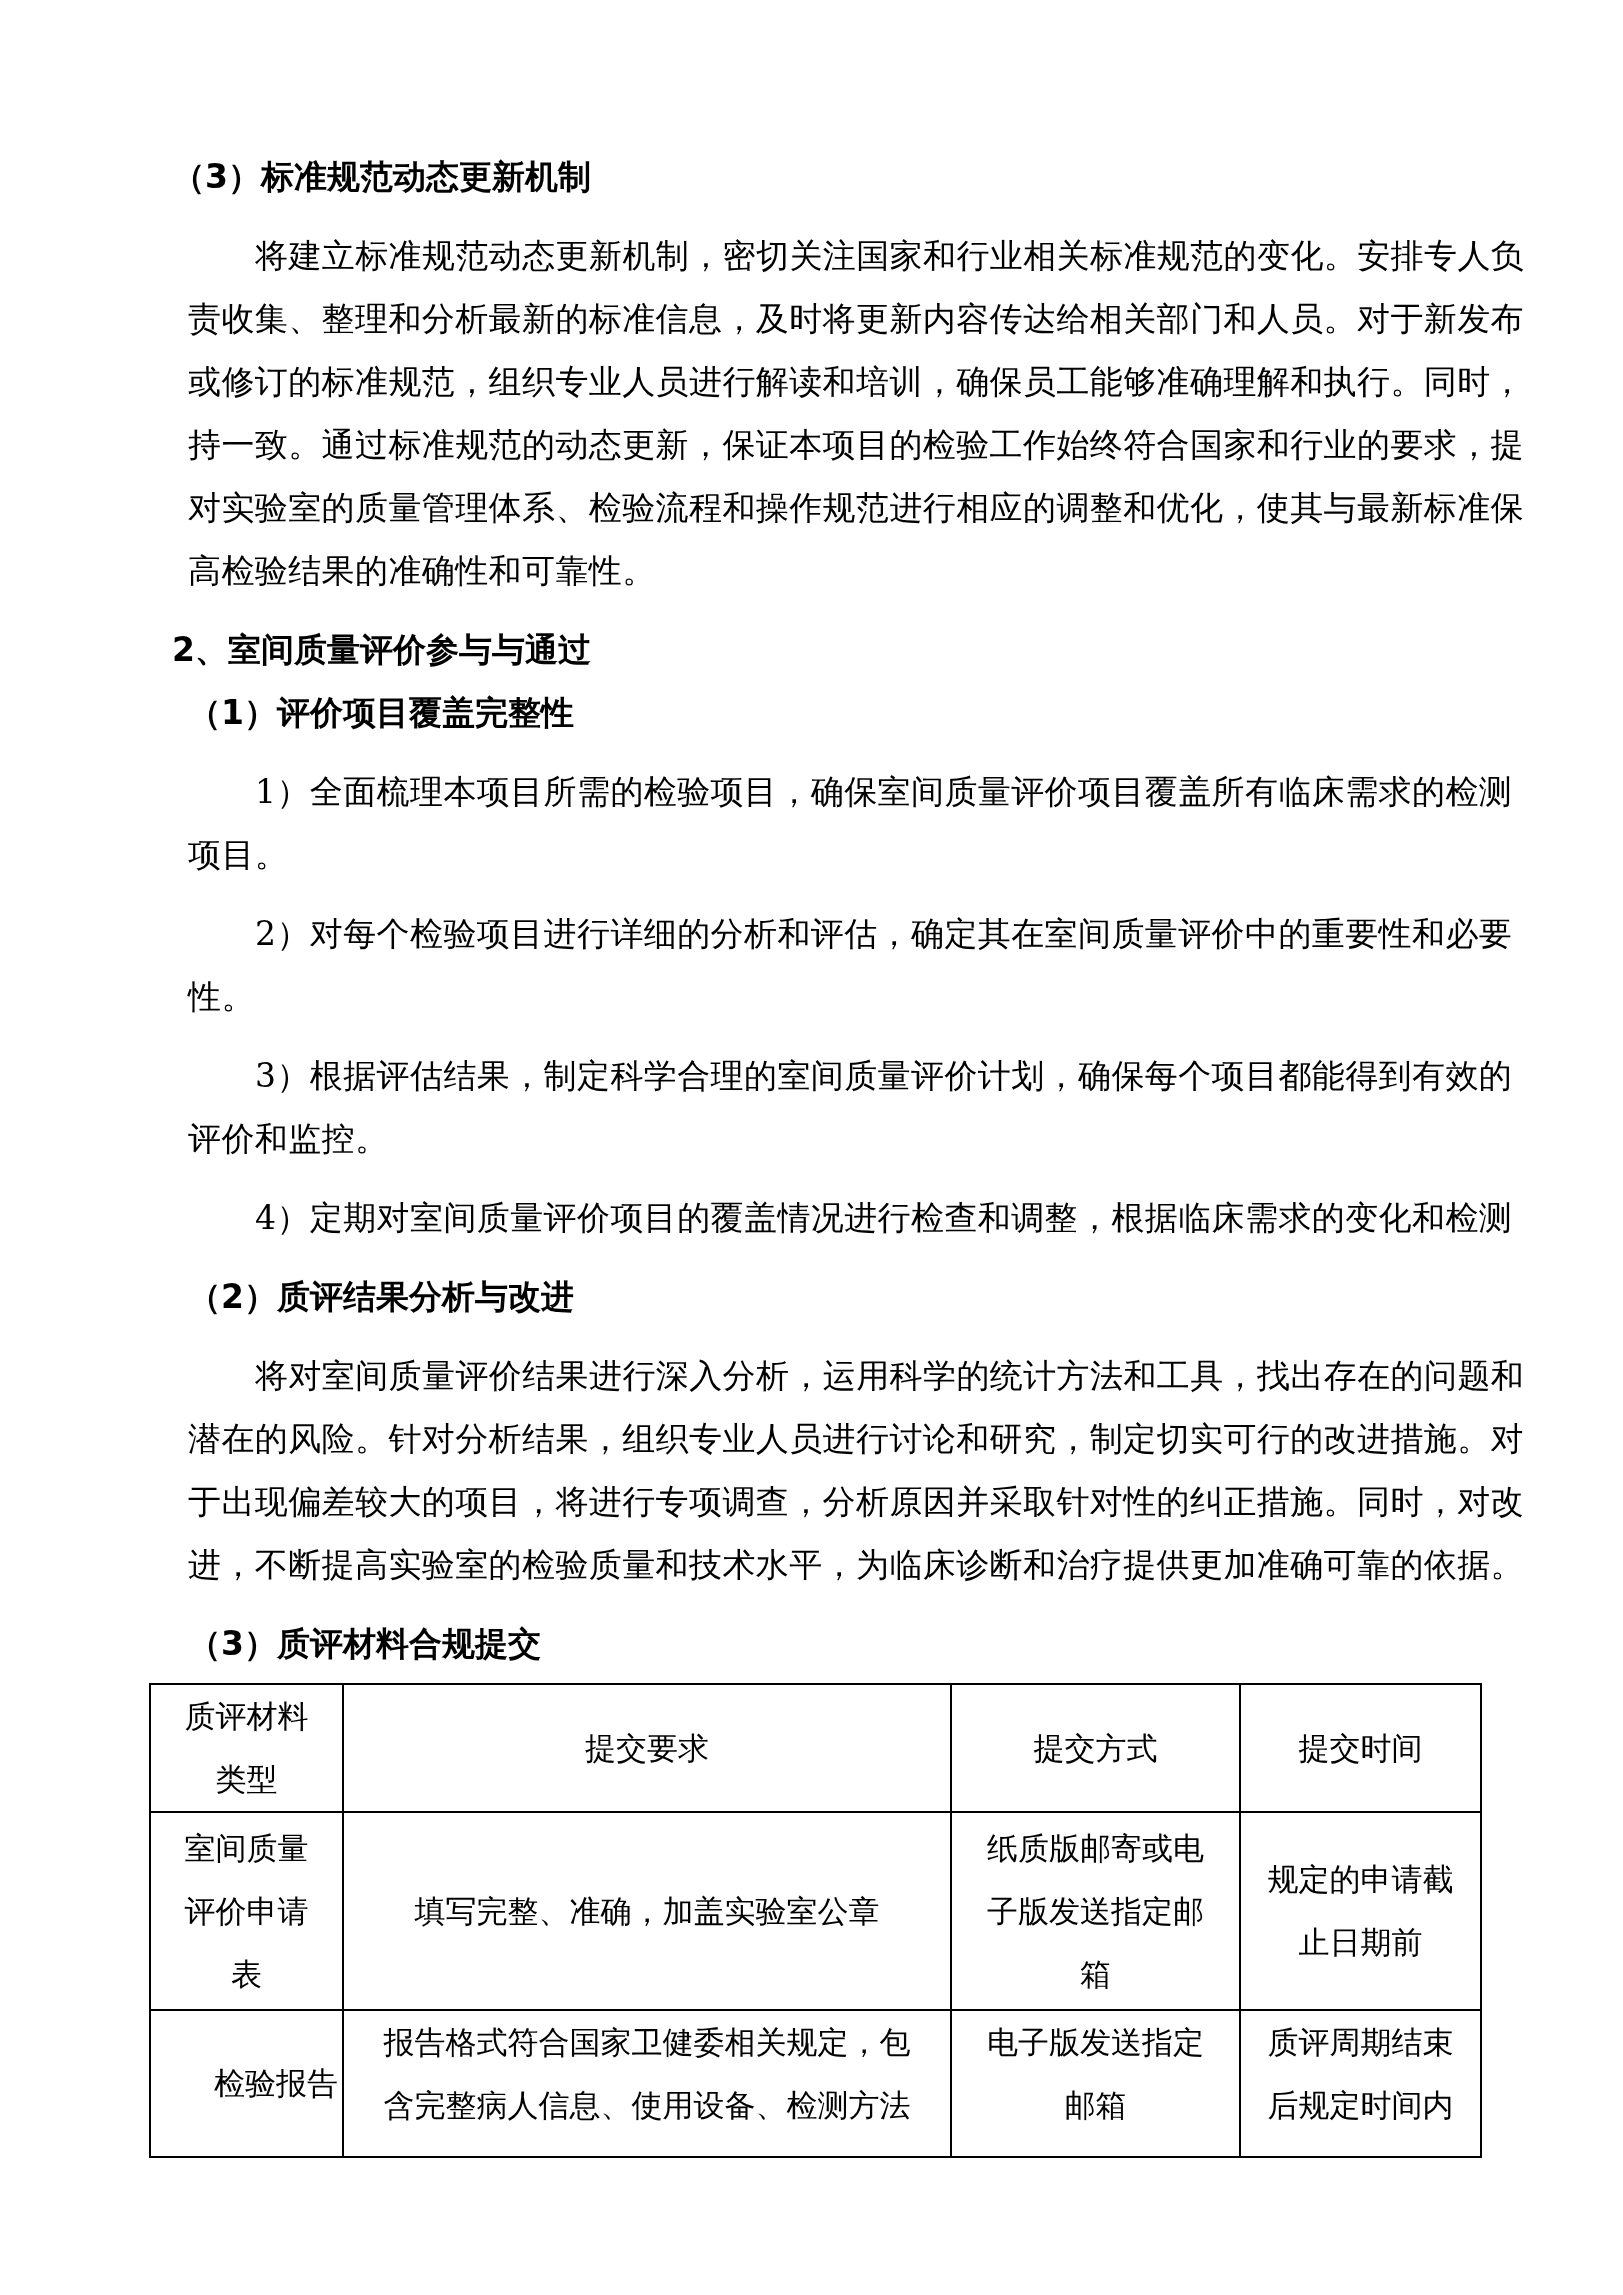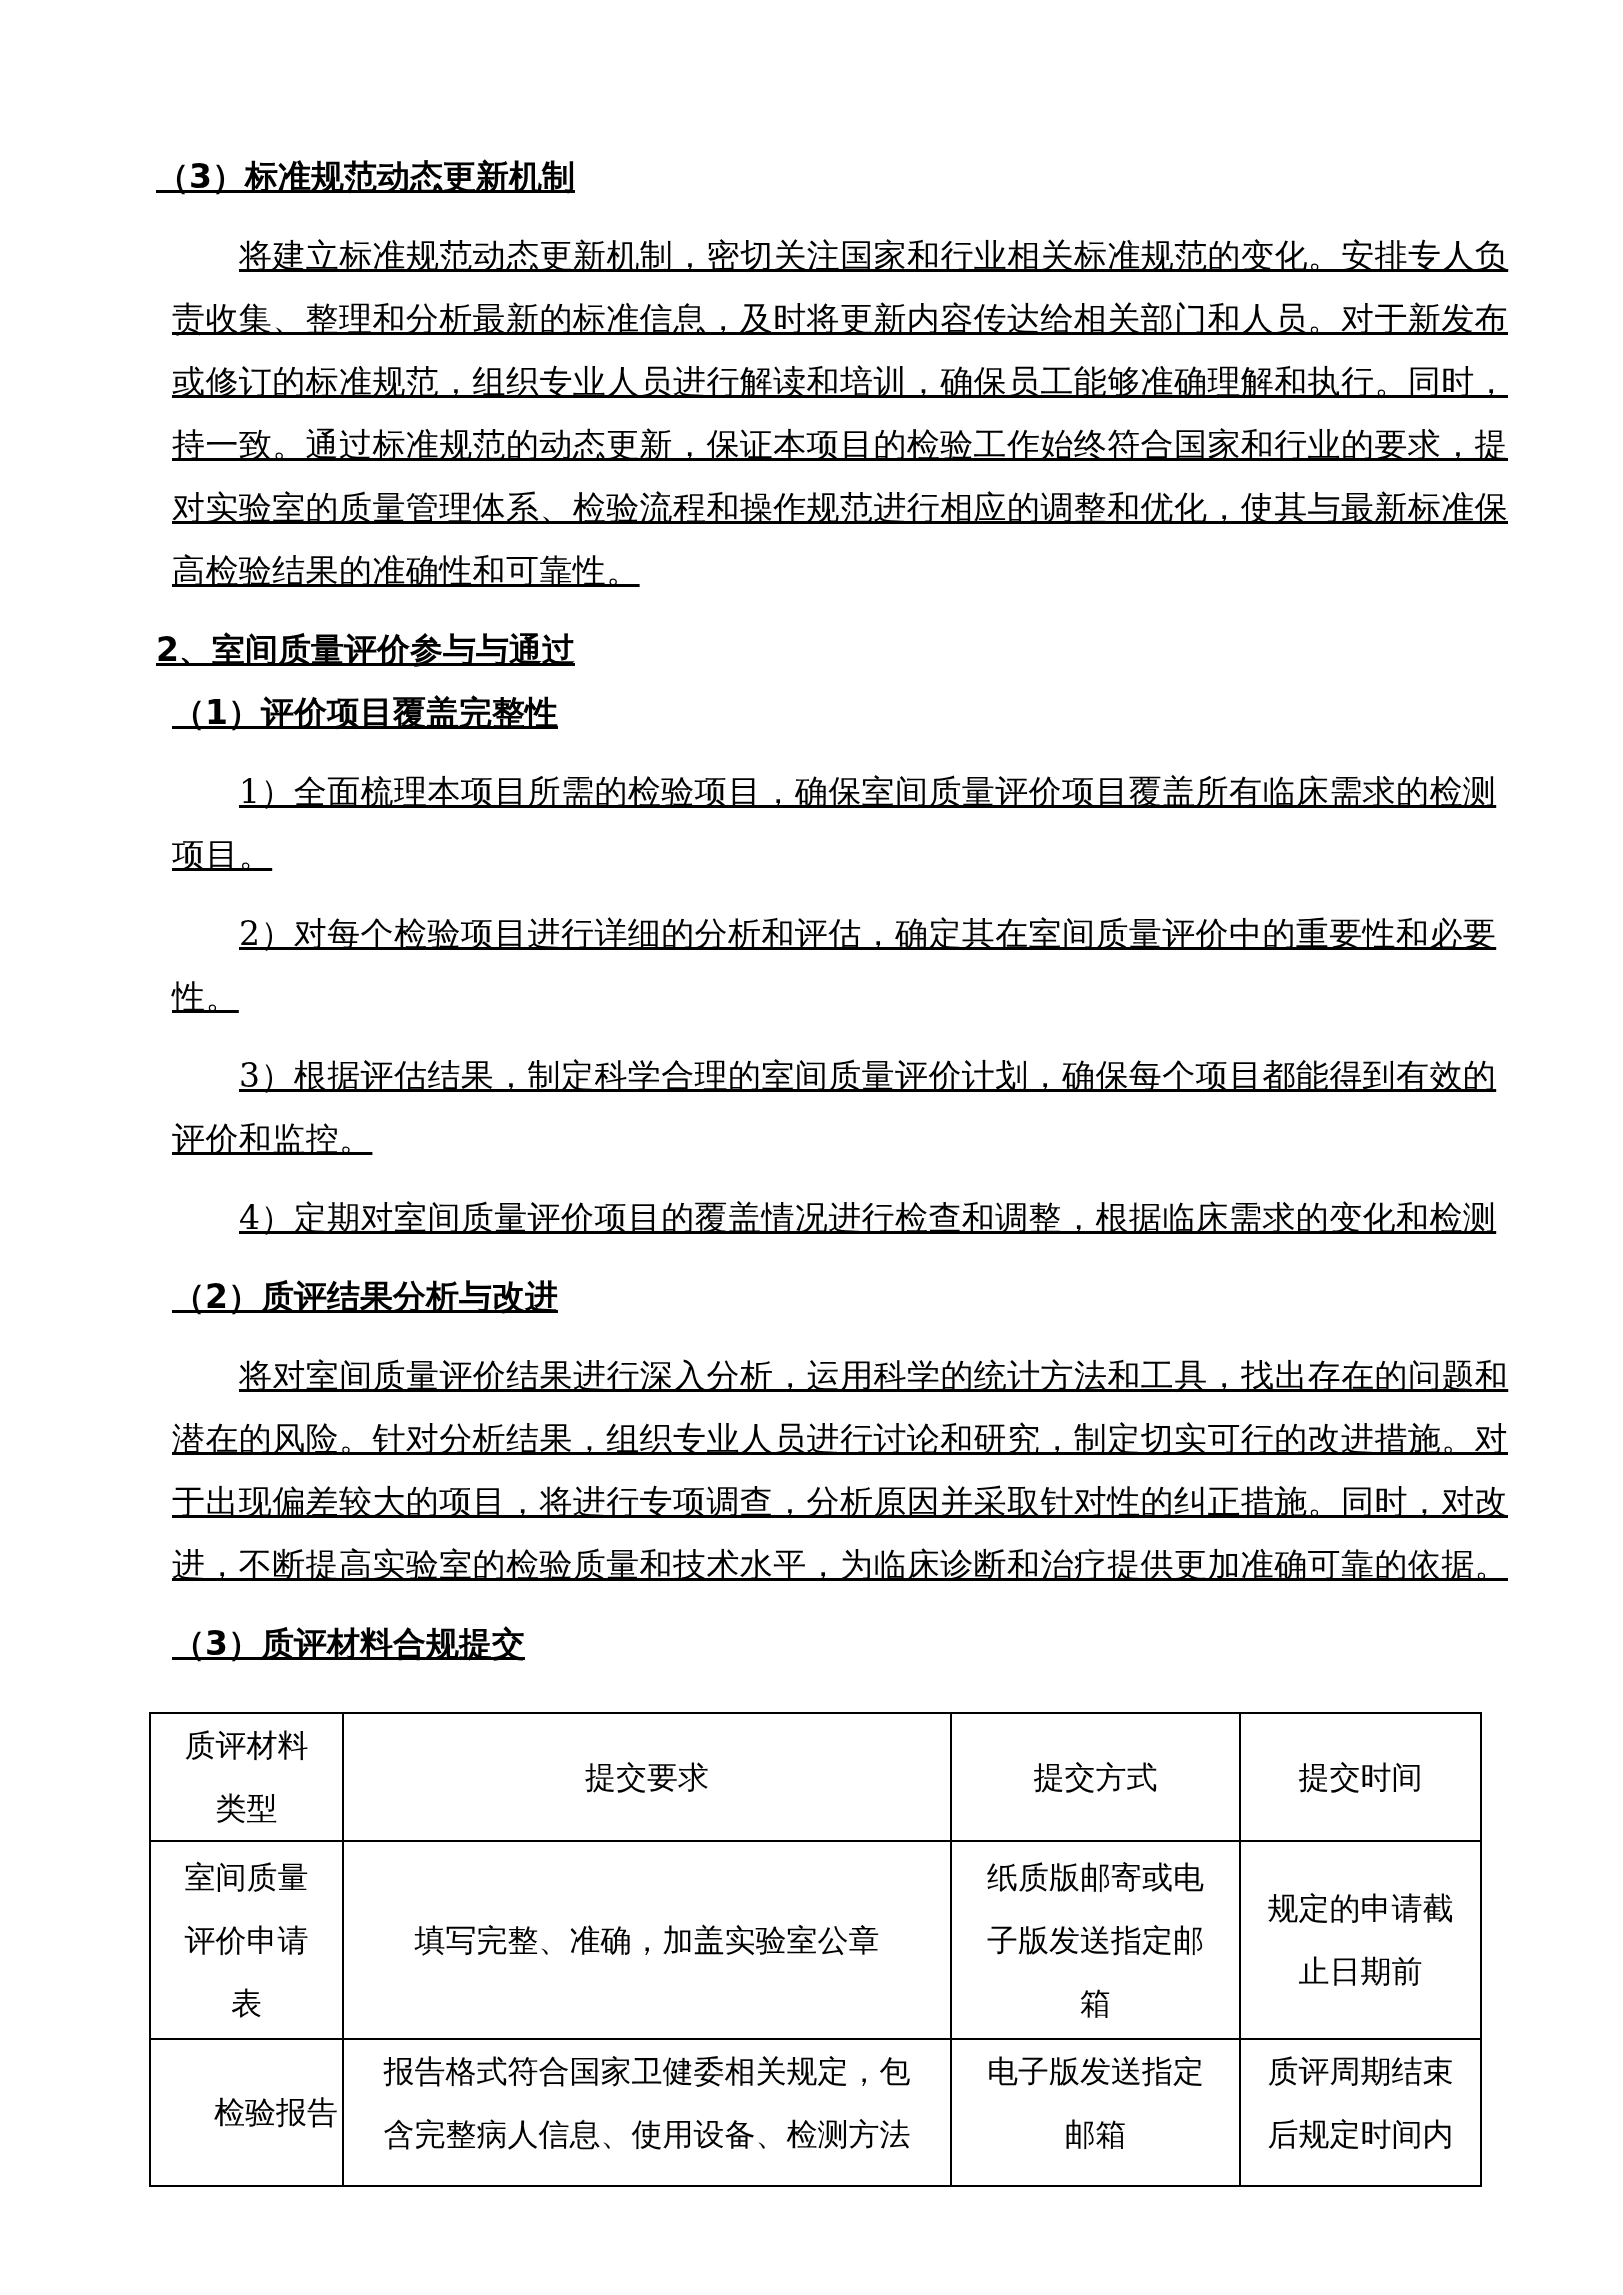--- a/index.html
+++ b/index.html
@@ -1,37 +1,36 @@
 <!DOCTYPE html>
 <html style="font-size:10.5px"><head>
 <meta charset="utf-8">
 <style>
   html, body { margin: 0; padding: 0; background: #ffffff; }
   body {
     width: 1623px; height: 2295px; position: relative; overflow: hidden;
     font-family: "DejaVu Serif", "Liberation Serif", serif;
     color: #000000;
   }
-  .page { position: absolute; left: 156px; top: 145px; width: 1324px; text-decoration: underline; }
+  .page { position: absolute; left: 172px; top: 145px; width: 1324px; }
   .line, .heading {
     font-size: 33px; line-height: 63px; height: 63px;
     white-space: nowrap; letter-spacing: 0.4px; margin: 0;
   }
   .heading { font-weight: bold; font-family: "DejaVu Sans", "Liberation Sans", sans-serif; letter-spacing: 0; }
   .heading.sub { margin-left: 16px; }
   .para { margin: 16px; }
   .para .line { text-align: justify; text-align-last: justify; }
   .para .line.last { text-align-last: left; }
   .para .line.first { text-indent: 67px; }
 
   table.sub-table {
     position: absolute; left: 149px; top: 1683px;
     border-collapse: collapse; table-layout: fixed;
     font-family: "DejaVu Serif", "Liberation Serif", serif;
-    margin-top: 29px;
   }
   table.sub-table td {
     border: 2px solid #000; padding: 0 3.9px; text-align: center; vertical-align: middle;
     font-size: 31px; line-height: 63px;
   }
   table.sub-table tr.r0 td { height: 124px; }
   table.sub-table tr.r1 td { height: 196px; }
   table.sub-table tr.r2 td { height: 145px; vertical-align: top; }
   table.sub-table tr.r2 td.c0 { vertical-align: middle; text-align: right; }
   .cell-line { display: block; white-space: nowrap; }

